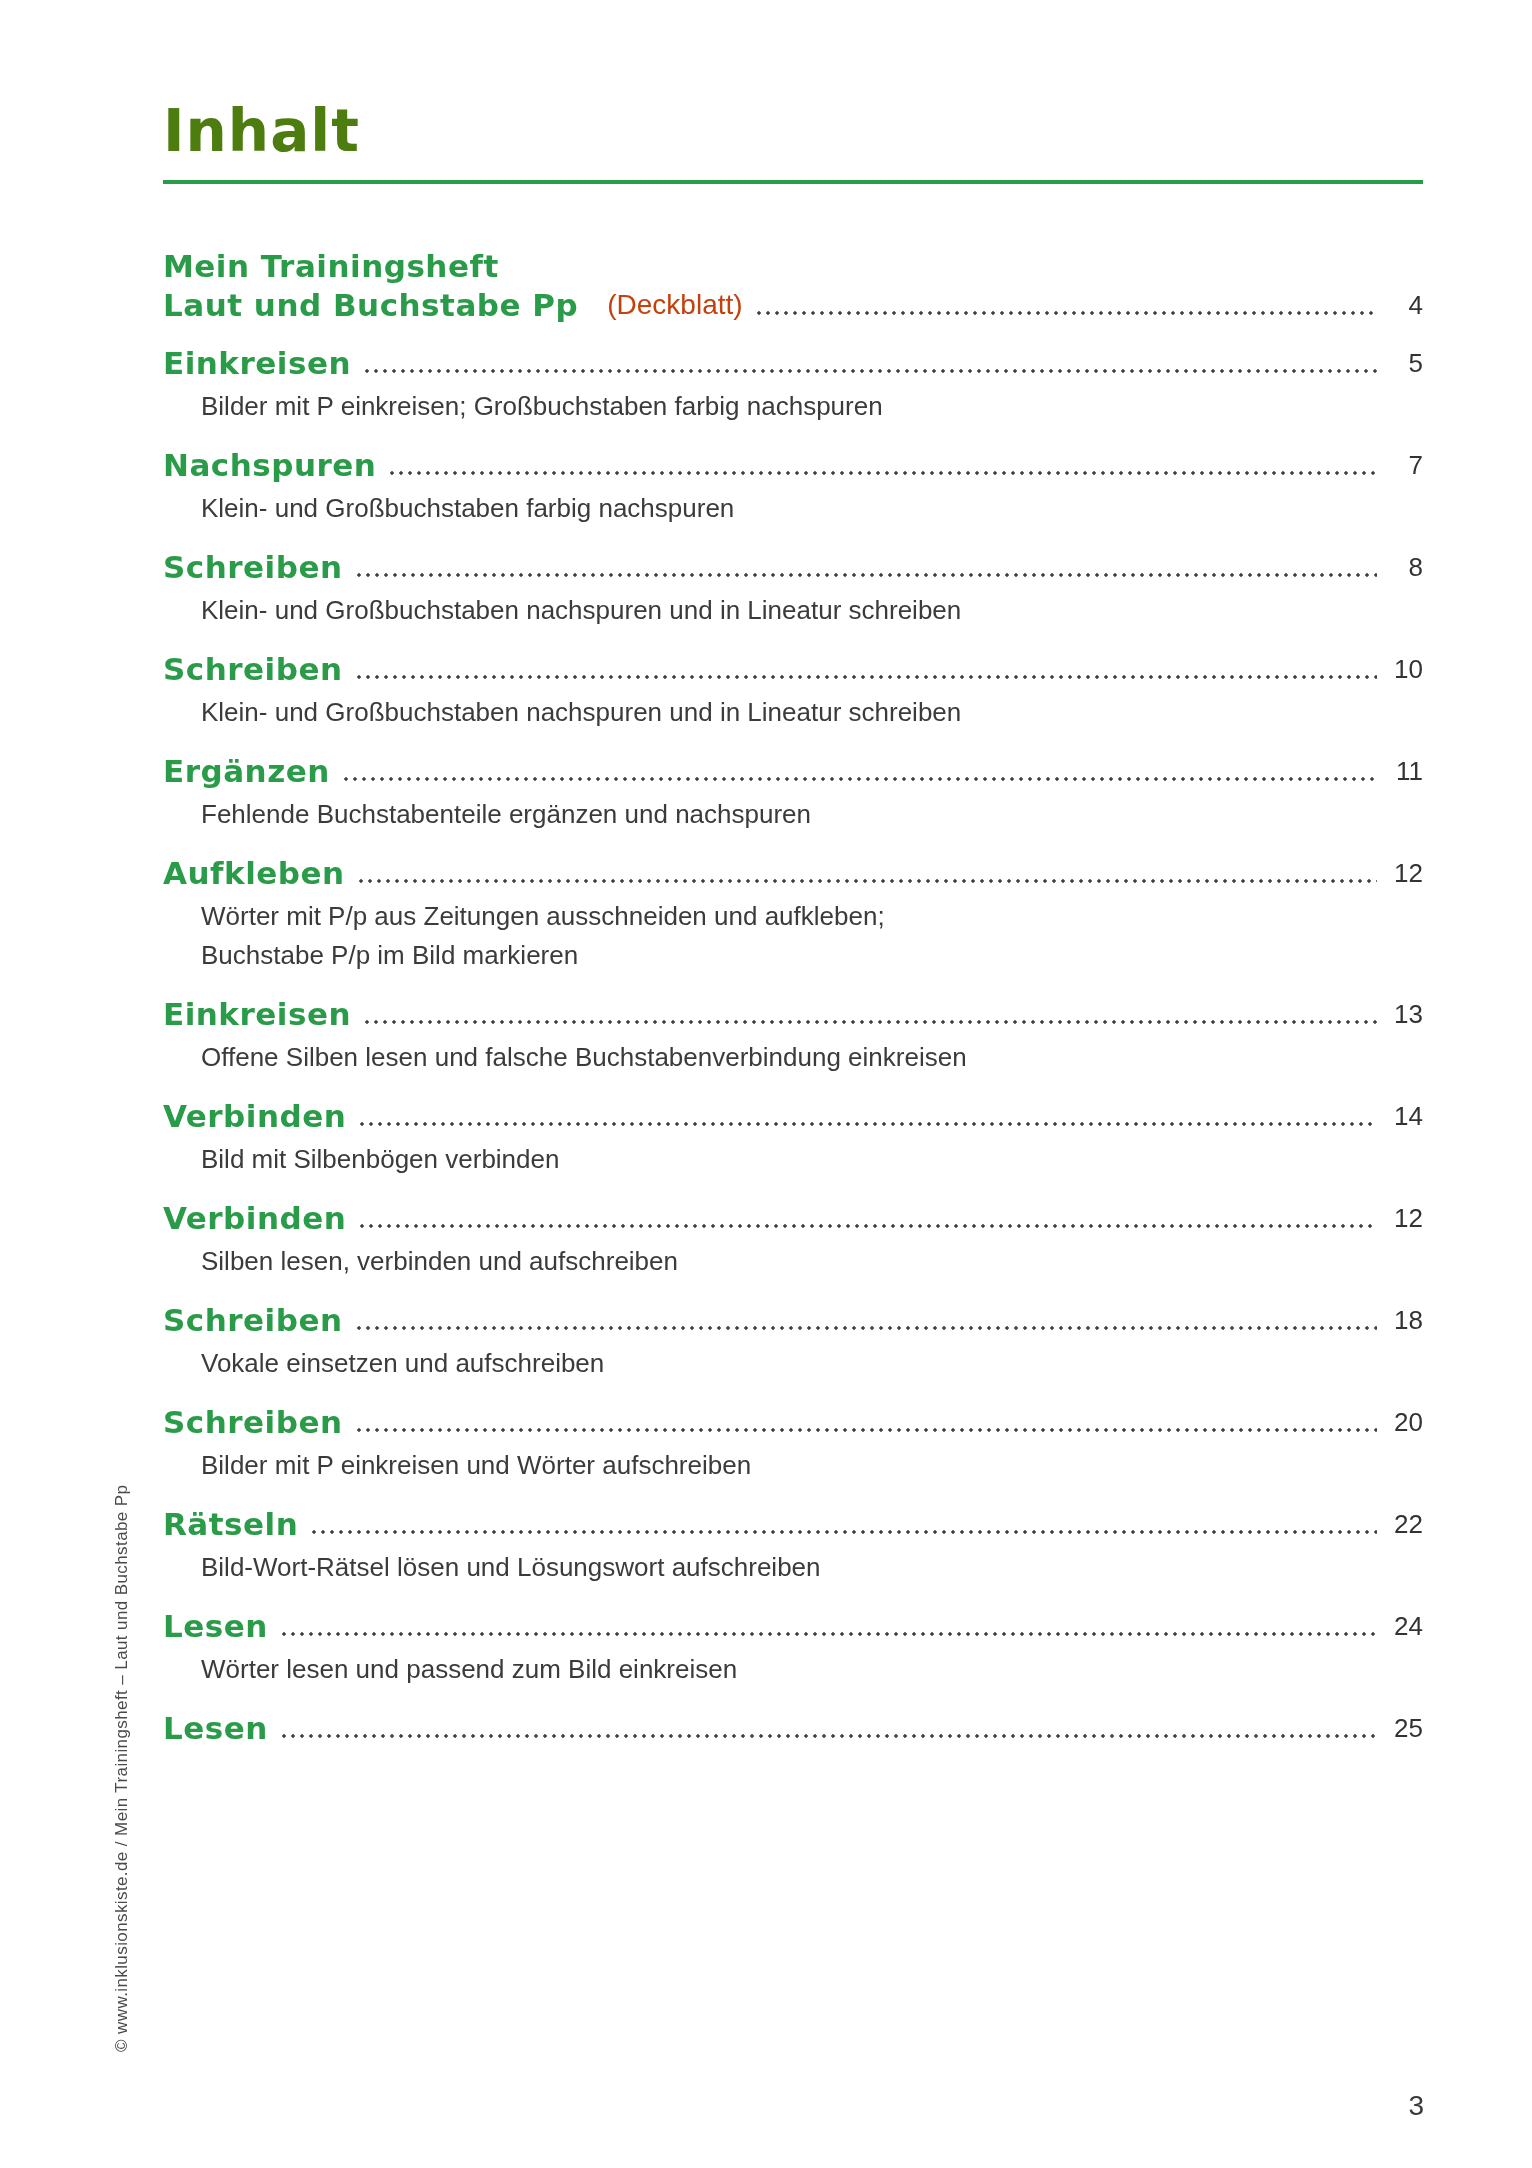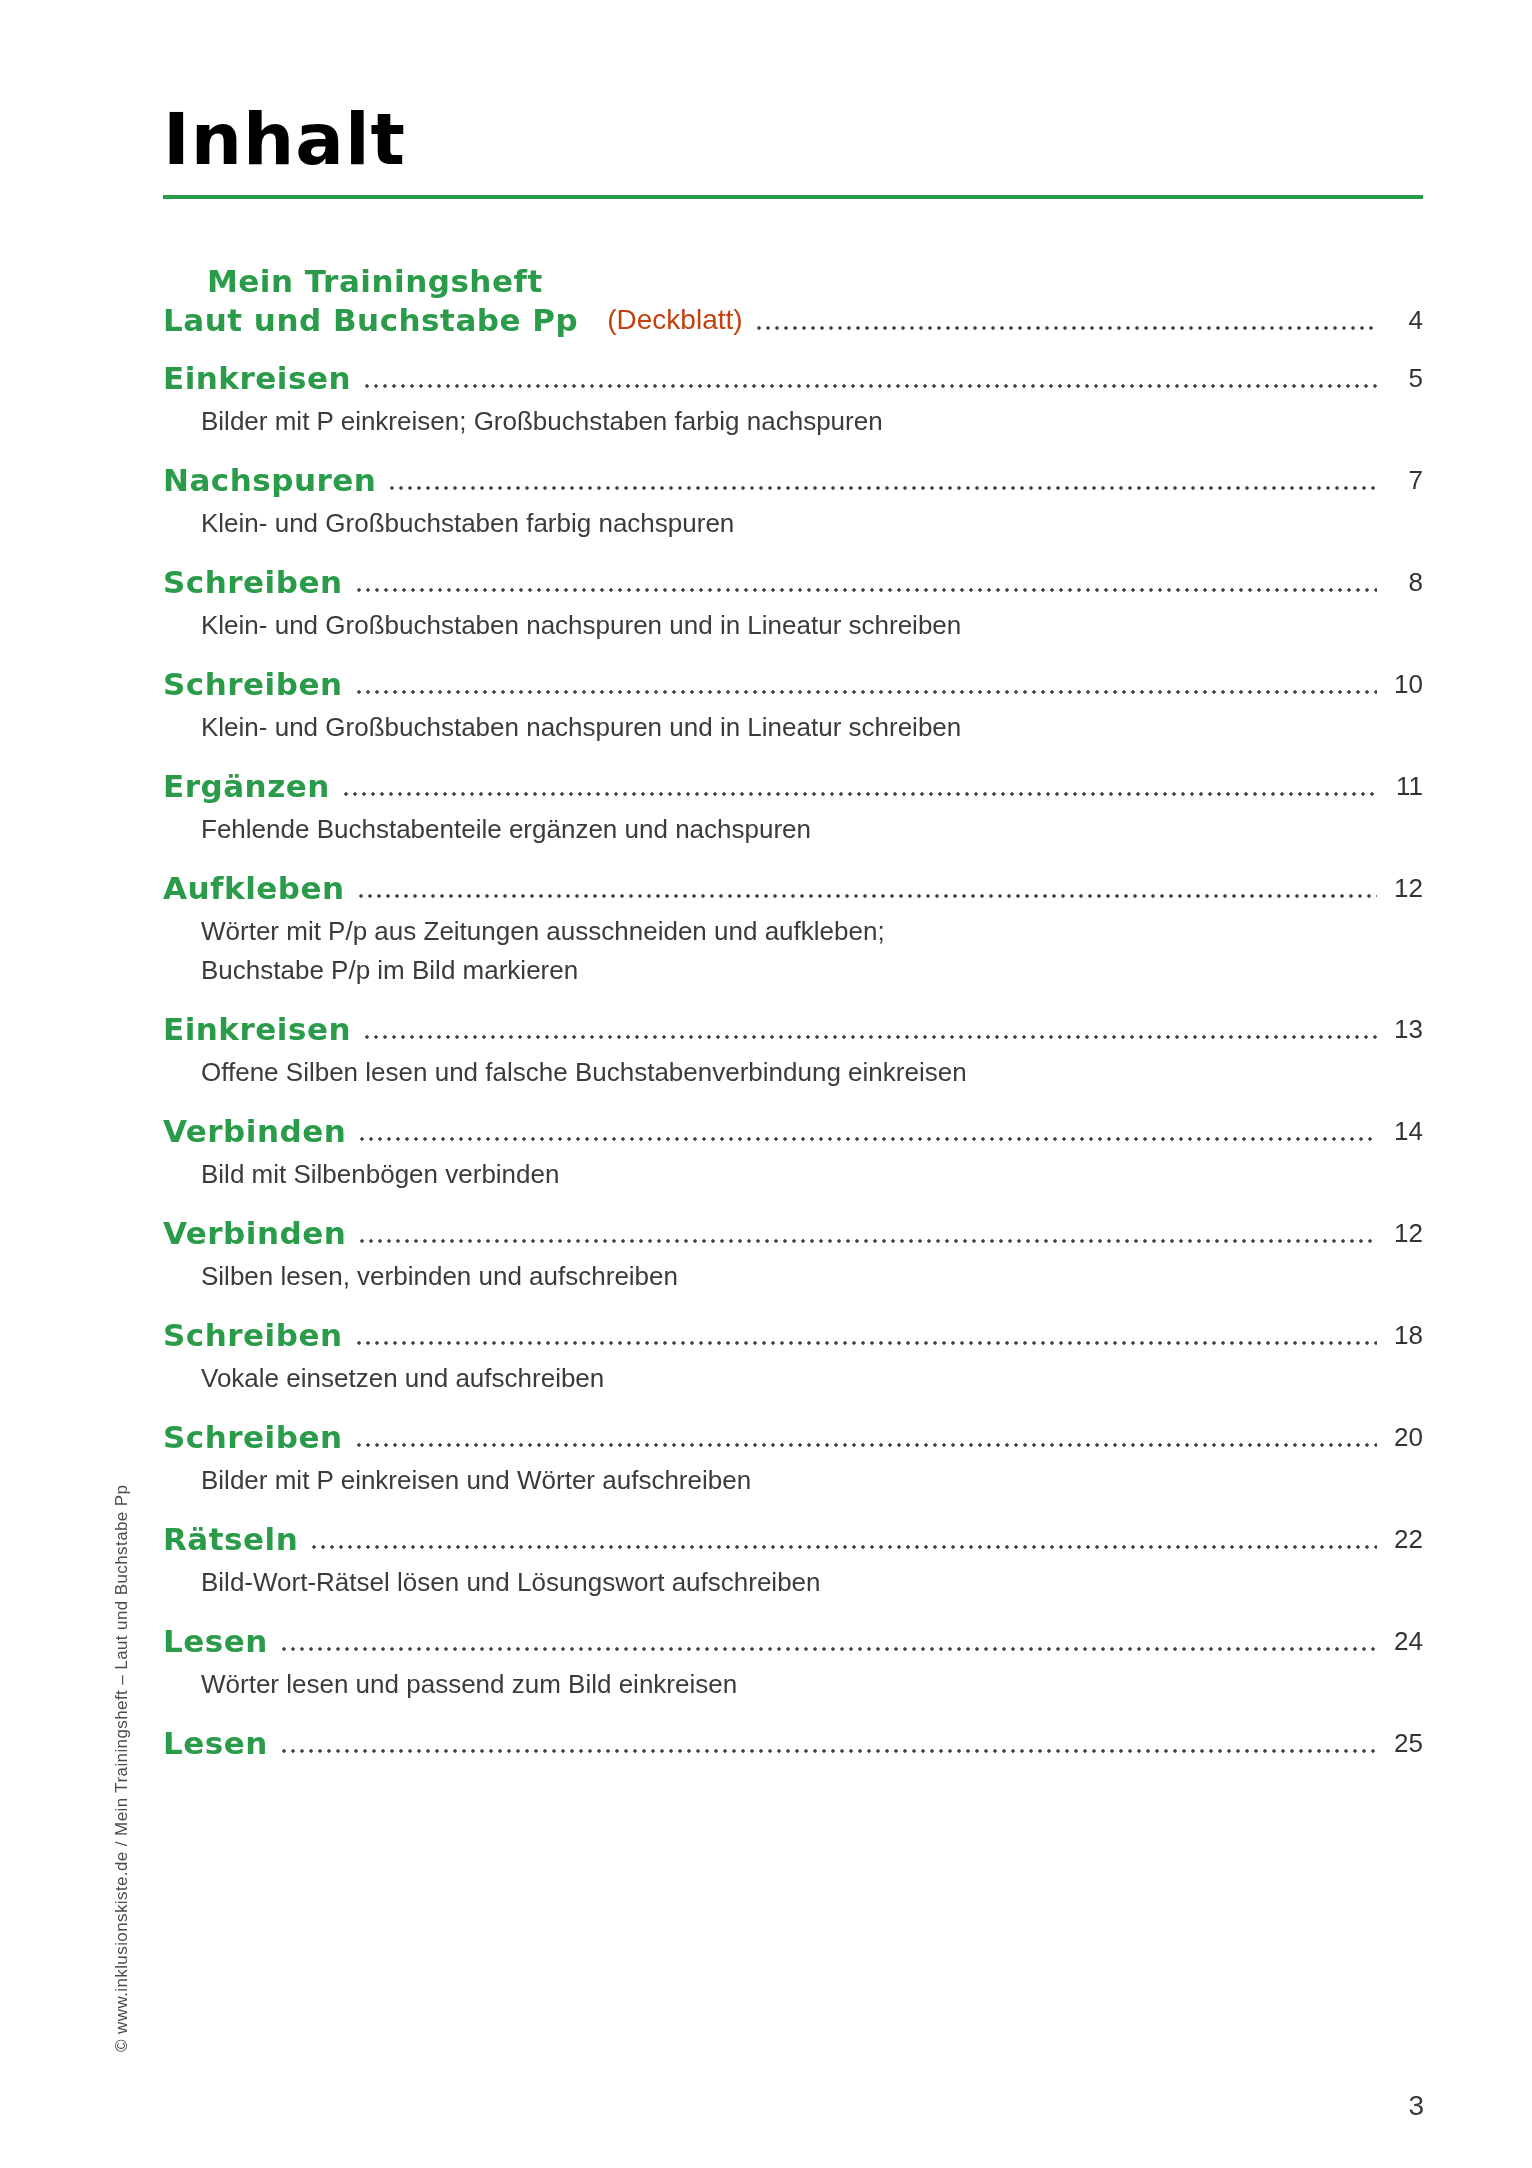--- a/index.html
+++ b/index.html
@@ -14,23 +14,23 @@
   }
   .content{
     position:absolute;
     left:163px;
     right:109px;
     top:100px;
   }
   .page-title{
     font-family:"DejaVu Sans", sans-serif;
     font-weight:bold;
-    font-size:72px;
+    font-size:58px;
     line-height:1.1;
-    color:#000000;
+    color:#4d7c0f;
     letter-spacing:1px;
   }
   .title-rule{
     height:4px;
     background:#2a9b48;
     border:none;
     margin:16px 0 62px 0;
   }
   .entry{margin-bottom:20px;}
   .entry-head{
@@ -40,21 +40,21 @@
   }
   .entry-pretitle,
   .entry-title{
     font-family:"DejaVu Sans", sans-serif;
     font-weight:bold;
     font-size:31px;
     color:#2a9b48;
     letter-spacing:0.5px;
     white-space:nowrap;
   }
-  .entry-pretitle{display:block;line-height:40px;margin-left:44px;}
+  .entry-pretitle{display:block;line-height:40px;}
   .entry-suffix{
     font-size:28px;
     color:#c2410c;
     margin-left:29px;
     white-space:nowrap;
   }
   .leader{
     flex:1;
     align-self:stretch;
     position:relative;

